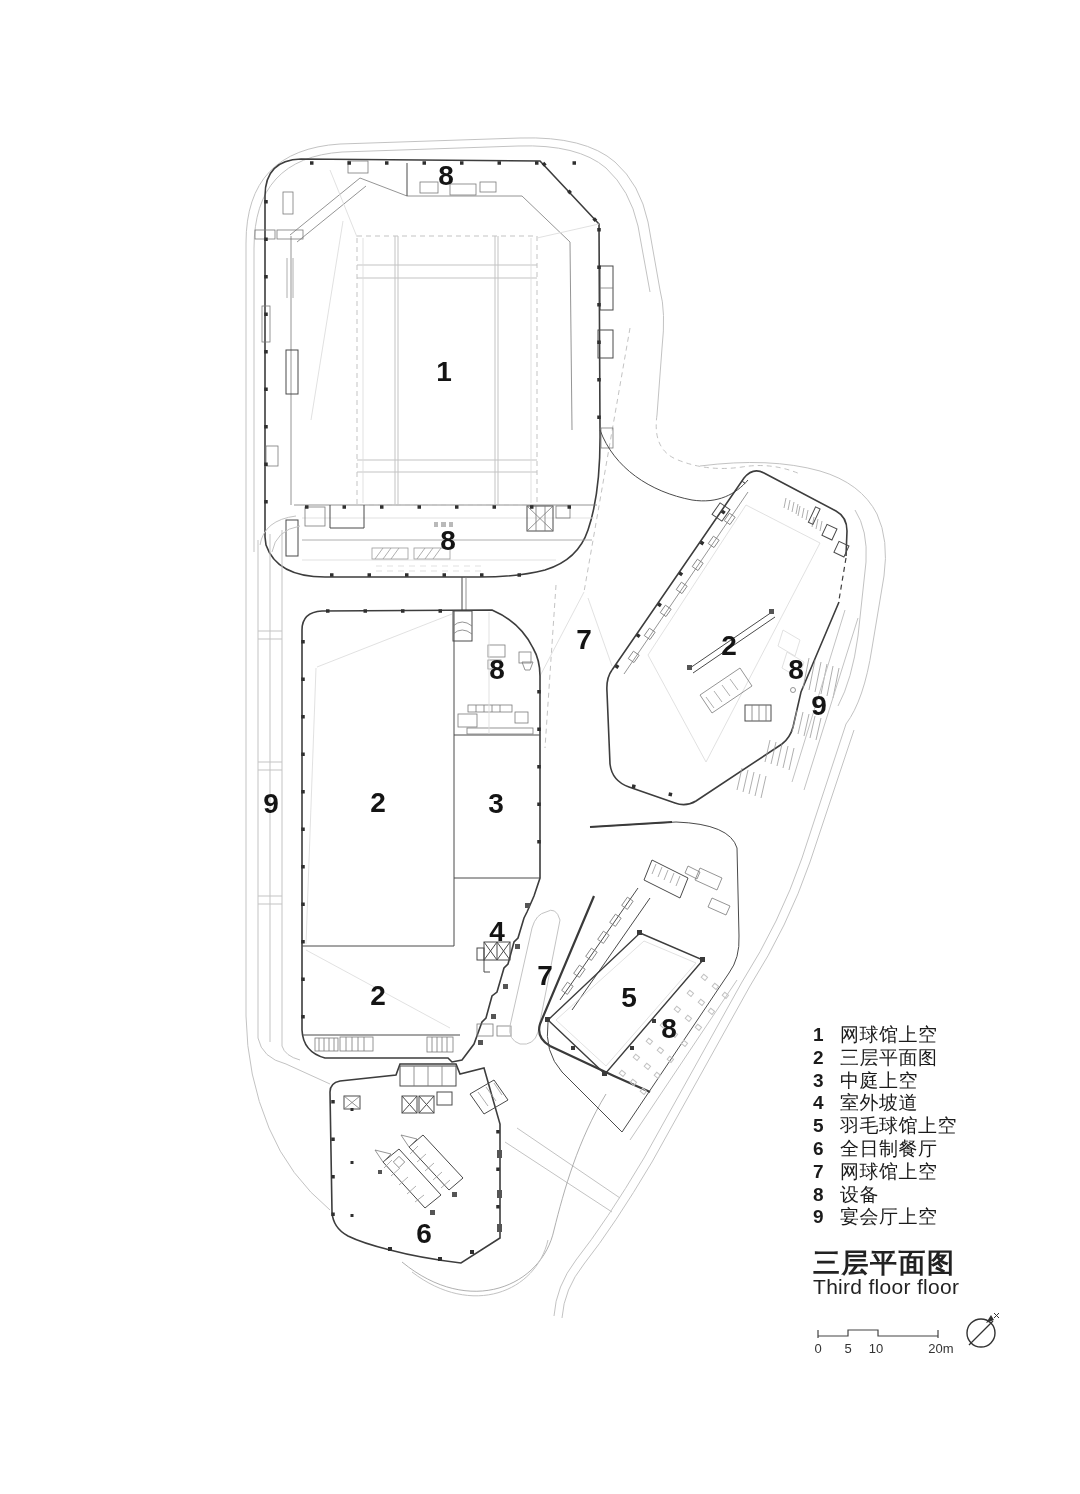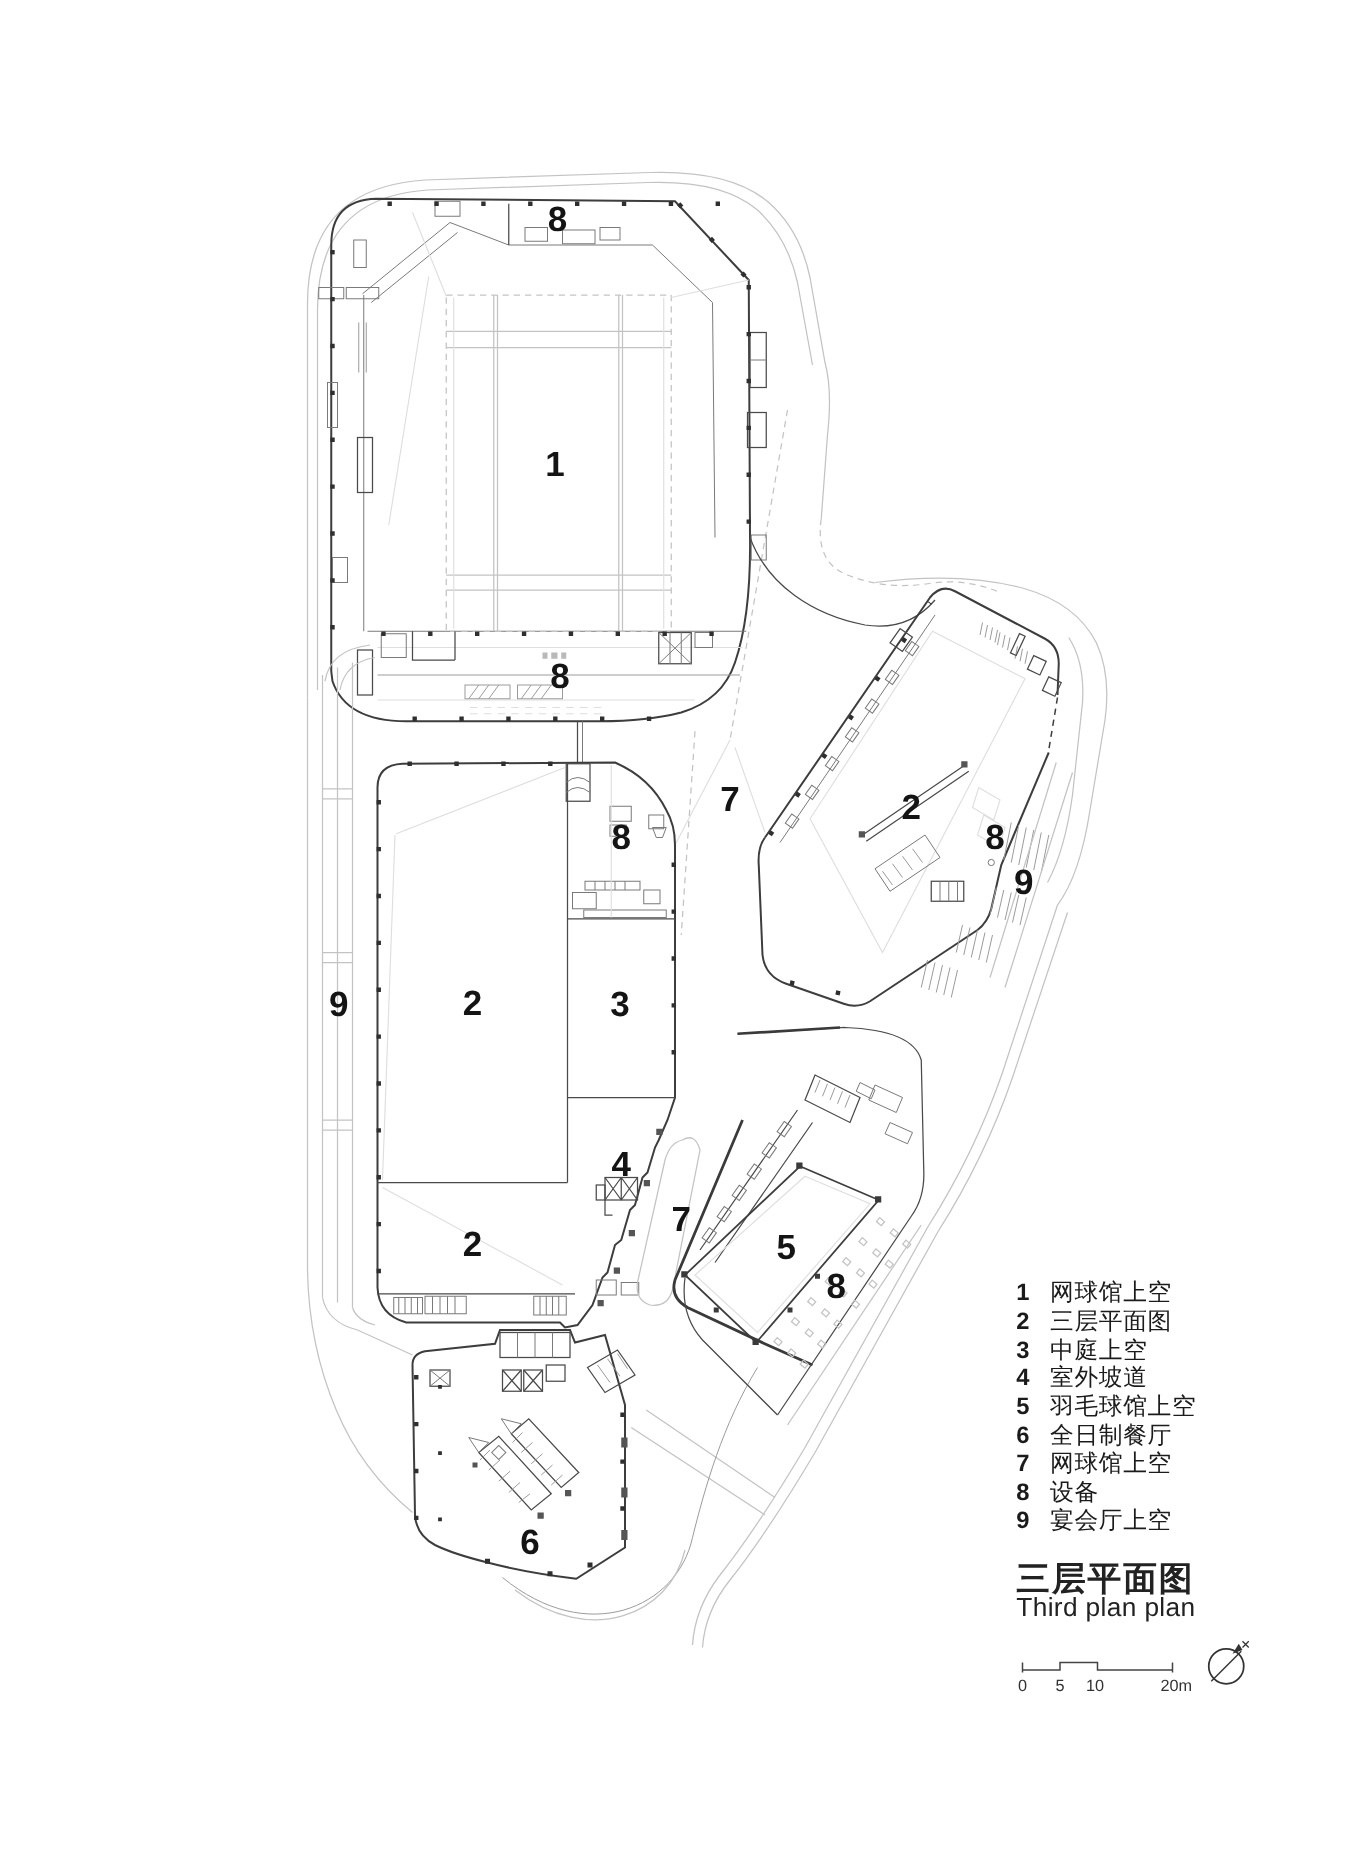--- a/index.html
+++ b/index.html
@@ -391,16 +391,16 @@
         <span class="lg-label">设备</span>
       </div>
   <div class="lg-row">
         <span class="lg-num">9</span>
         <span class="lg-label">宴会厅上空</span>
       </div>
 </div>
 
 <div class="plan-title">
   <div class="zh">三层平面图</div>
-  <div class="en">Third plan plan</div>
+  <div class="en">Third floor floor</div>
 </div>
 
 </div>
 
 </body></html>

